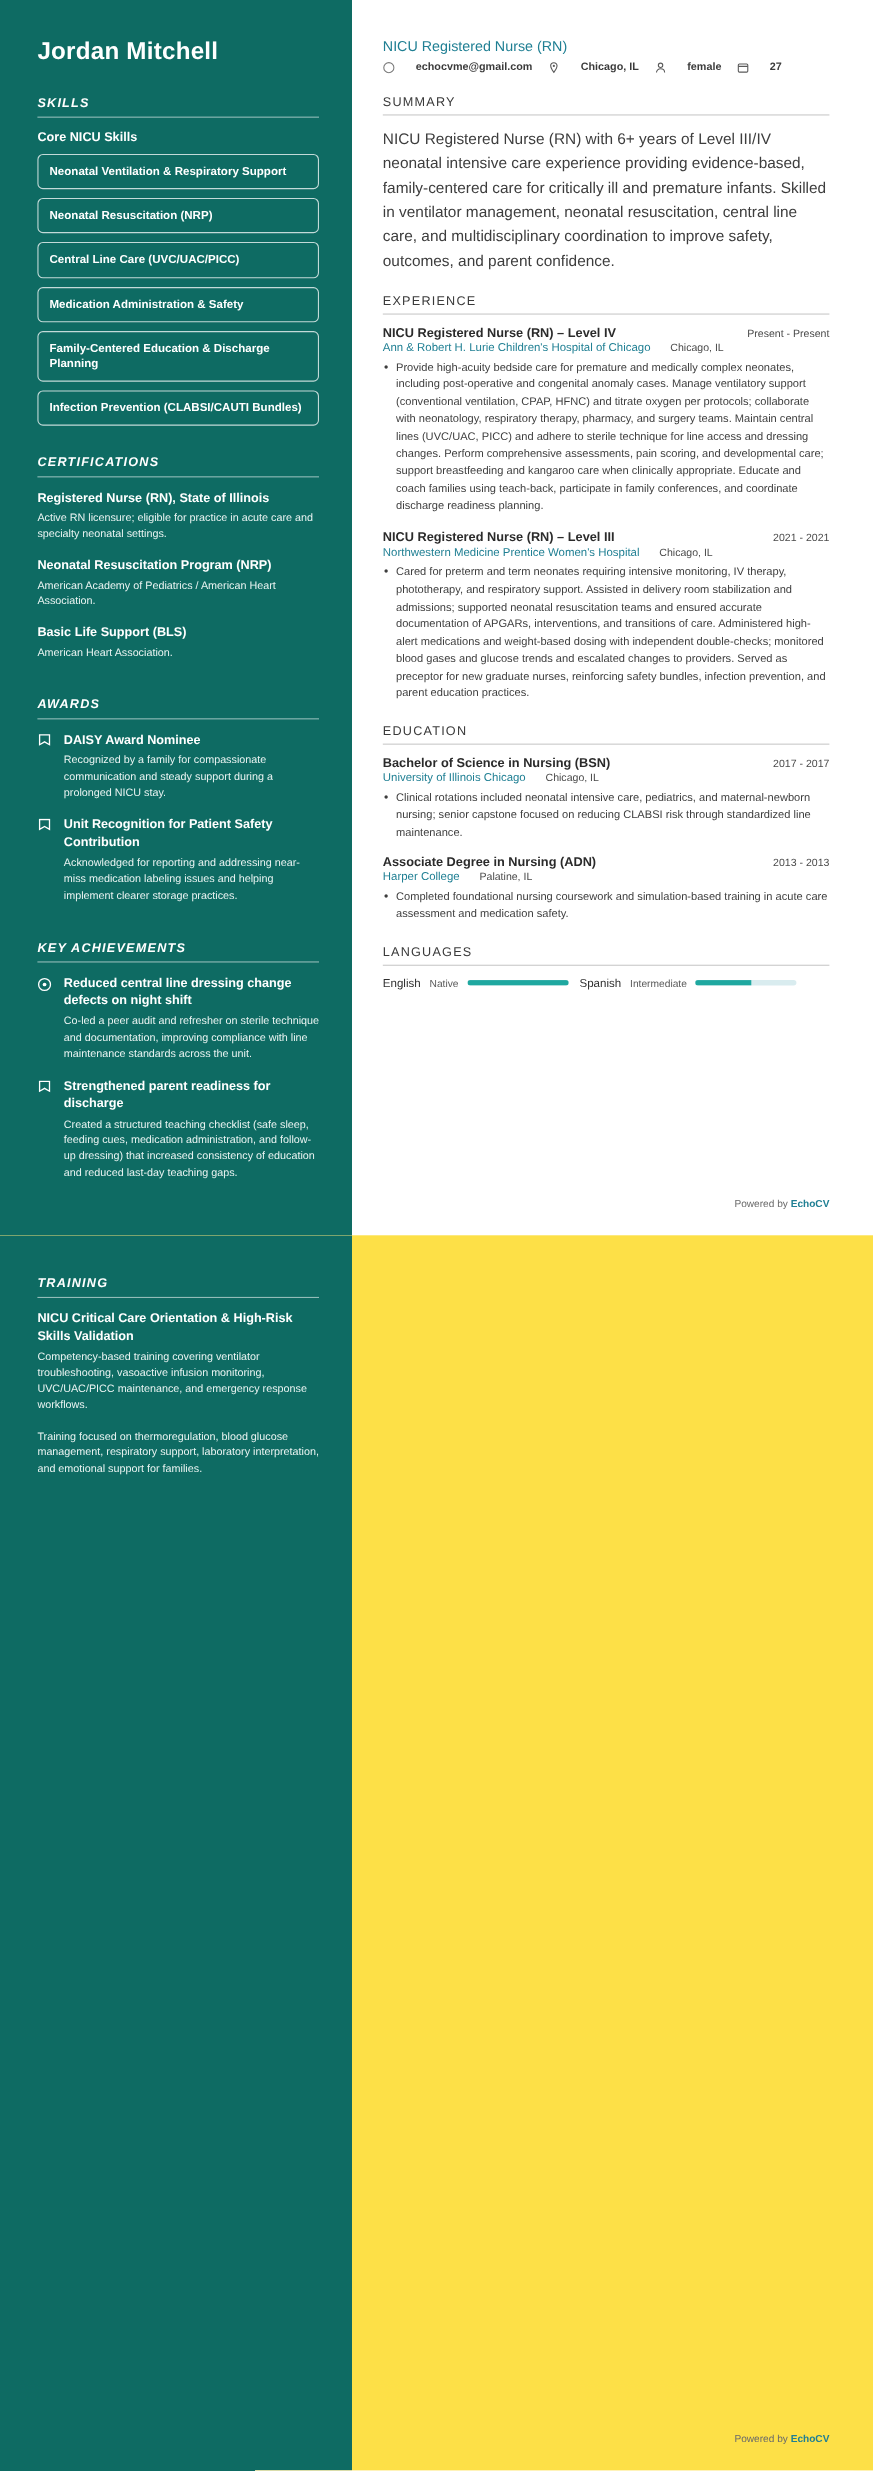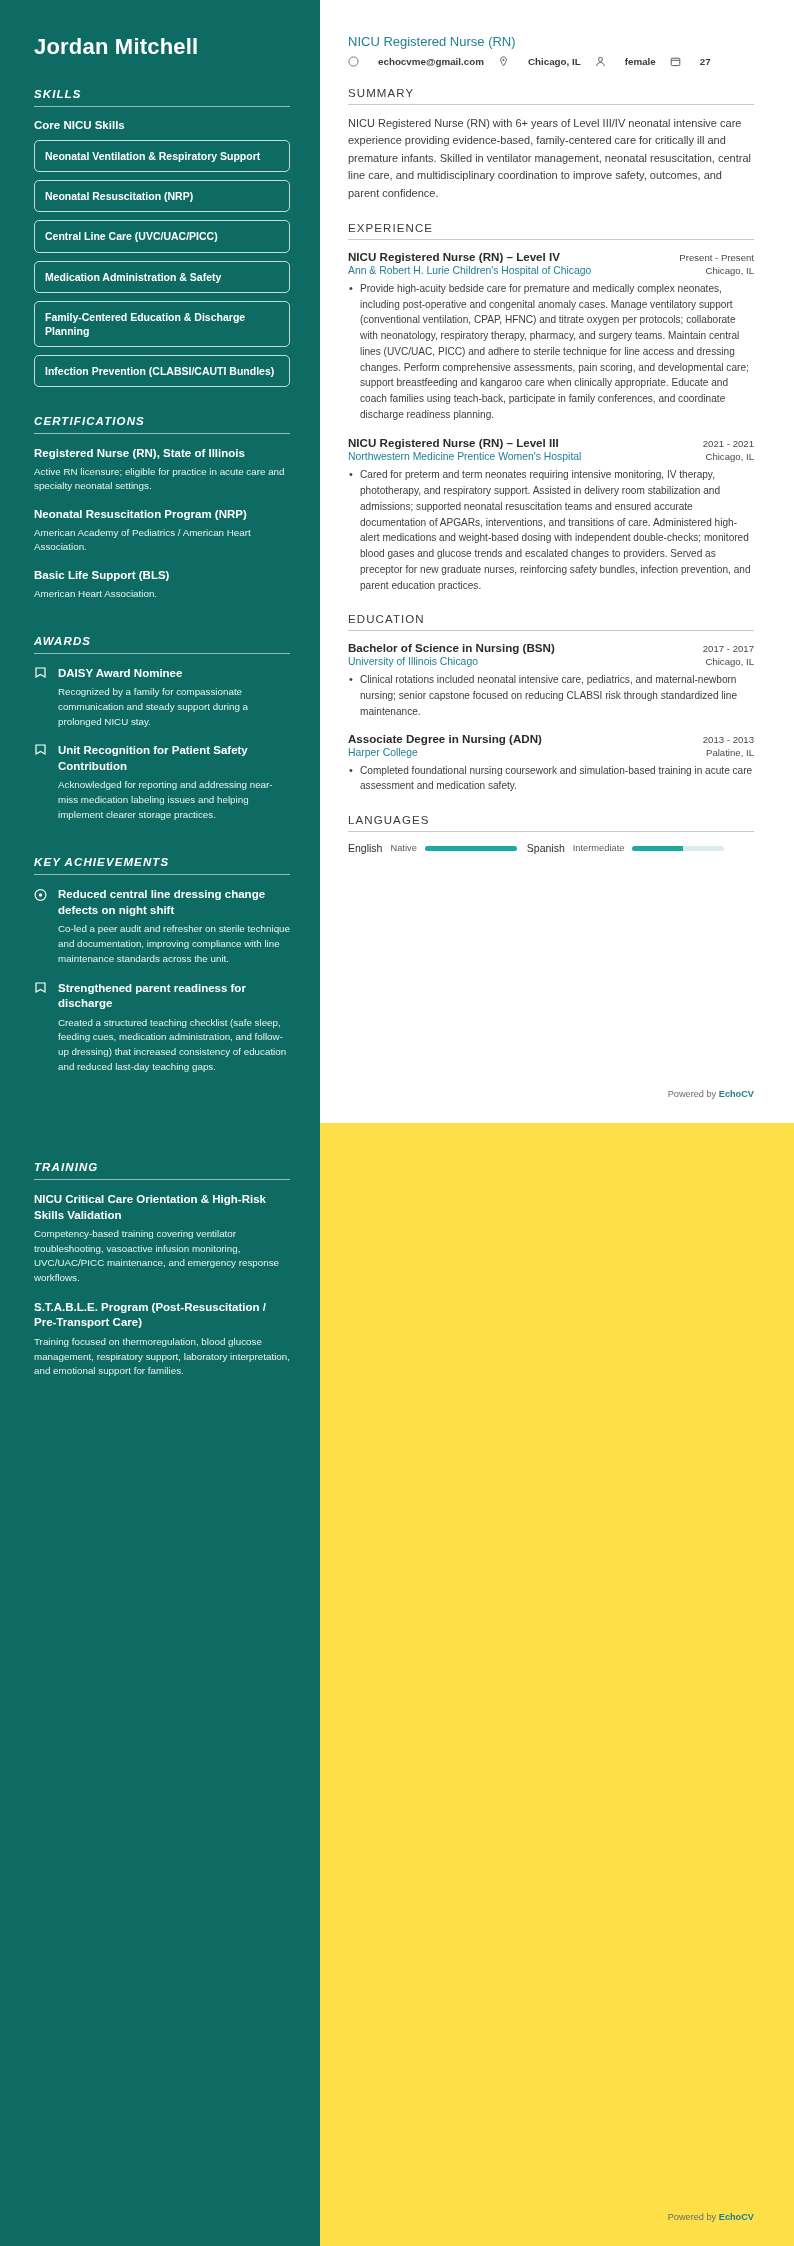--- a/index.html
+++ b/index.html
@@ -148,21 +148,21 @@
     text-transform: uppercase;
     color: #3a3a3a;
     margin-bottom: 5px;
   }
   .m-rule {
     height: 1px;
     background: #c9c9c9;
     margin-bottom: 10px;
   }
   .summary-text {
-    font-size: 11px;
+    font-size: 14px;
     line-height: 1.58;
     color: #3d3d3d;
     margin-bottom: 20px;
   }
   .exp-item { margin-bottom: 14px; }
   .exp-top {
     display: flex;
     justify-content: space-between;
     align-items: baseline;
     gap: 8px;
@@ -172,21 +172,20 @@
     font-weight: bold;
     color: #2b2b2b;
   }
   .exp-dates {
     font-size: 9.6px;
     color: #4a4a4a;
     white-space: nowrap;
   }
   .exp-sub {
     display: flex;
-    justify-content: space-between;
     align-items: baseline;
     gap: 18px;
     margin-top: 2px;
     margin-bottom: 5px;
   }
   .exp-org {
     font-size: 10.4px;
     color: #1f7f93;
   }
   .exp-loc {
@@ -489,21 +488,20 @@
   <div class="sheet2">
     <aside class="sidebar">
       <div>
         <div class="side-sec-title">TRAINING</div>
         <div class="side-rule"></div>
         <div class="train-block">
           <div class="train-title">NICU Critical Care Orientation &amp; High-Risk Skills Validation</div>
           <div class="train-desc">Competency-based training covering ventilator troubleshooting, vasoactive infusion monitoring, UVC/UAC/PICC maintenance, and emergency response workflows.</div>
         </div>
         <div class="train-block">
-          <div class="train-title">S.T.A.B.L.E. Program (Post-Resuscitation / Pre-Transport Care)</div>
           <div class="train-desc">Training focused on thermoregulation, blood glucose management, respiratory support, laboratory interpretation, and emotional support for families.</div>
         </div>
       </div>
     </aside>
     <section class="main">
       <div class="powered">
         <span>Powered by </span><b>EchoCV</b>
       </div>
     </section>
   </div>

